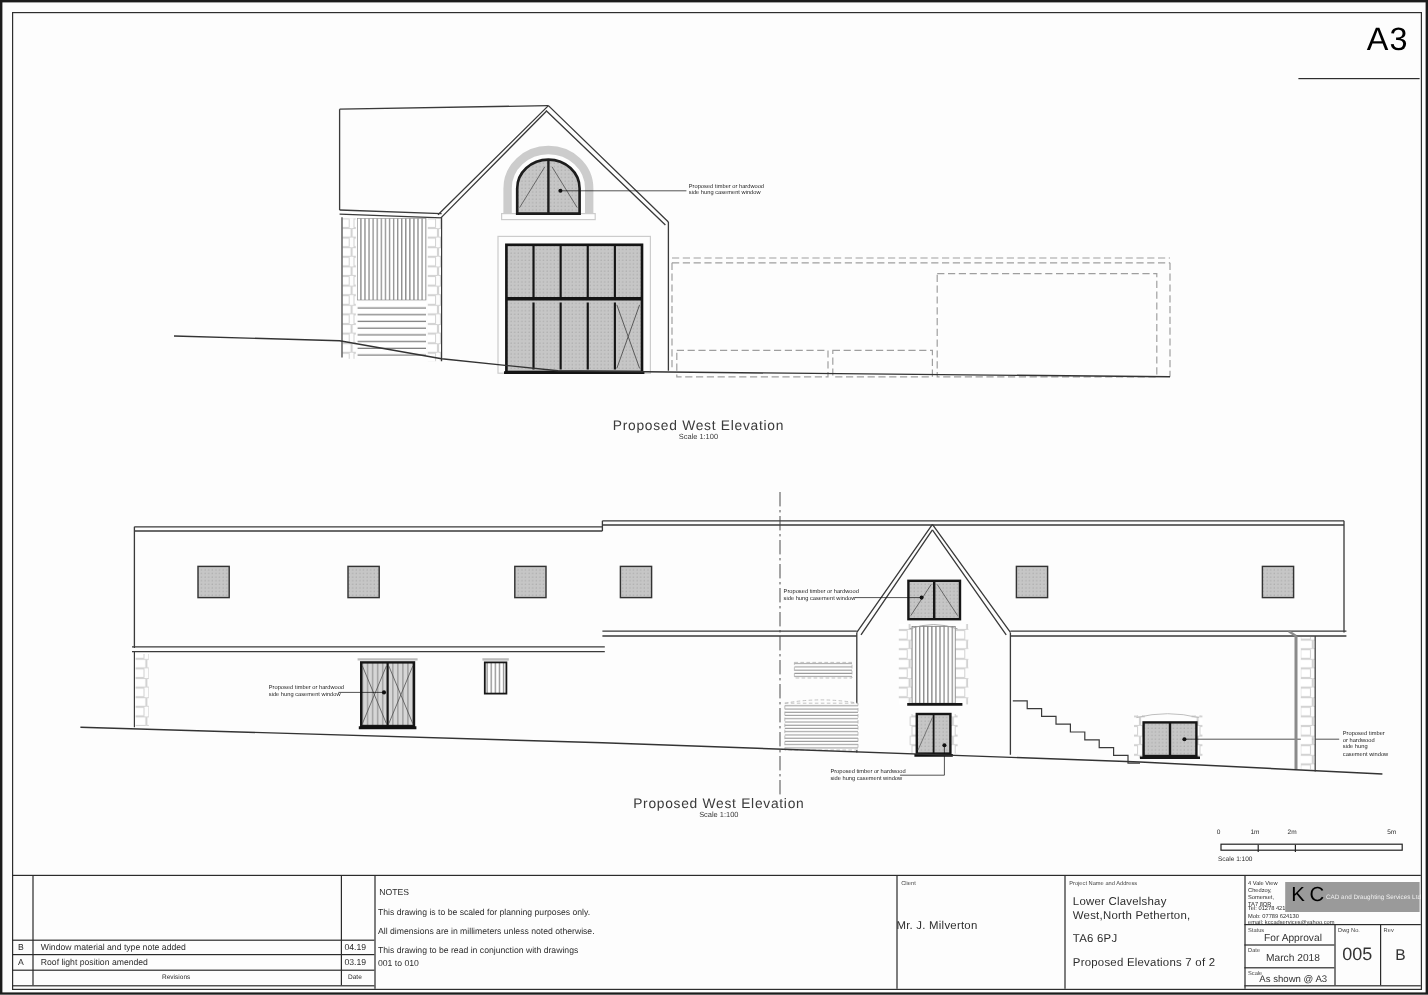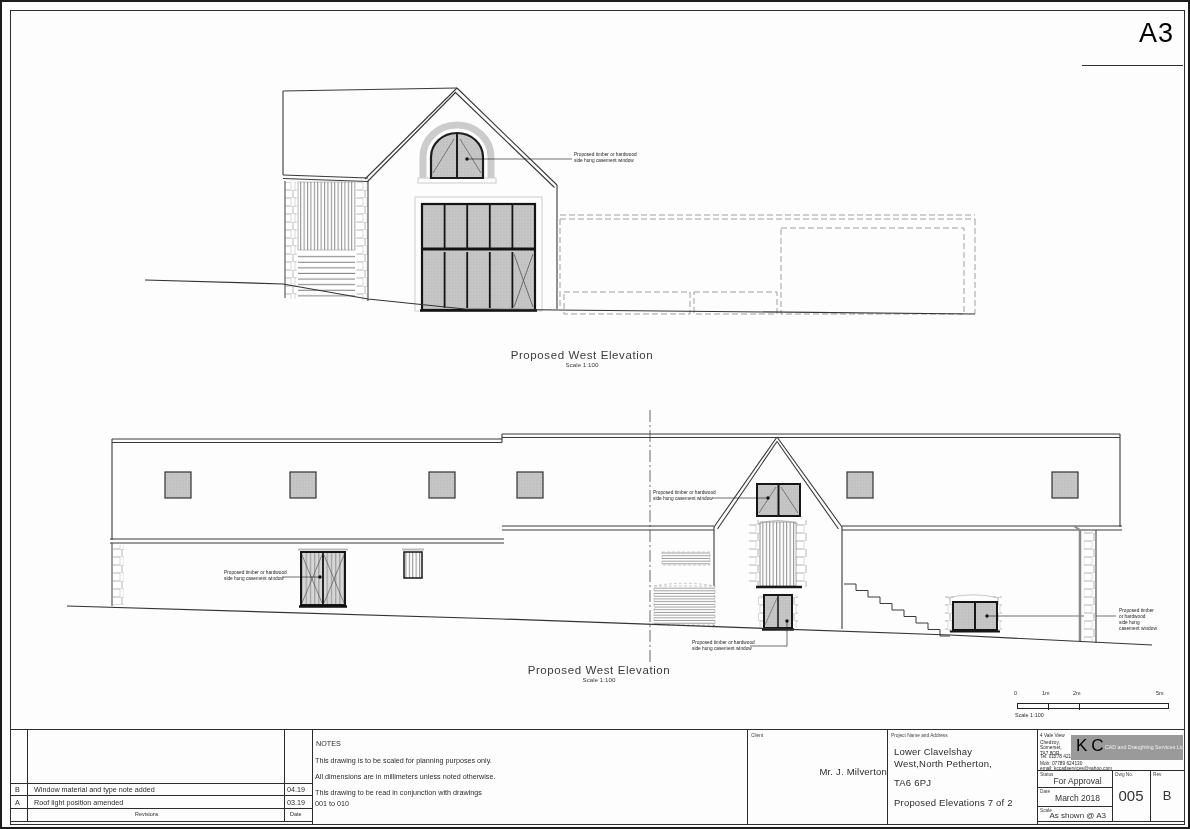--- a/index.html
+++ b/index.html
@@ -303,21 +303,21 @@
     <div>
       <div class="t7" style="left:306px;top:9px">NOTES</div>
       <div class="t7" style="left:305px;top:26px">This drawing is to be scaled for planning purposes only.</div>
       <div class="t7" style="left:305px;top:42px">All dimensions are in millimeters unless noted otherwise.</div>
       <div class="t7" style="left:305px;top:58px">This drawing to be read in conjunction with drawings
 001 to 010</div>
     </div>
 
     <div>
       <div class="t4 celllbl" style="left:741px;top:3px">Client</div>
-      <div class="t9" style="left:737px;top:36px;width:140px;text-align:right">Mr. J. Milverton</div>
+      <div class="t9" style="left:737px;top:36px;width:140px;text-align:left">Mr. J. Milverton</div>
     </div>
 
     <div>
       <div class="t4 celllbl" style="left:881px;top:3px">Project Name and Address</div>
       <div class="t9" style="left:884px;top:16px">Lower Clavelshay</div>
       <div class="t9" style="left:884px;top:28px">West,North Petherton,</div>
       <div class="t9" style="left:884px;top:47px">TA6 6PJ</div>
       <div class="t9" style="left:884px;top:67px">Proposed Elevations 7 of 2</div>
     </div>
 

